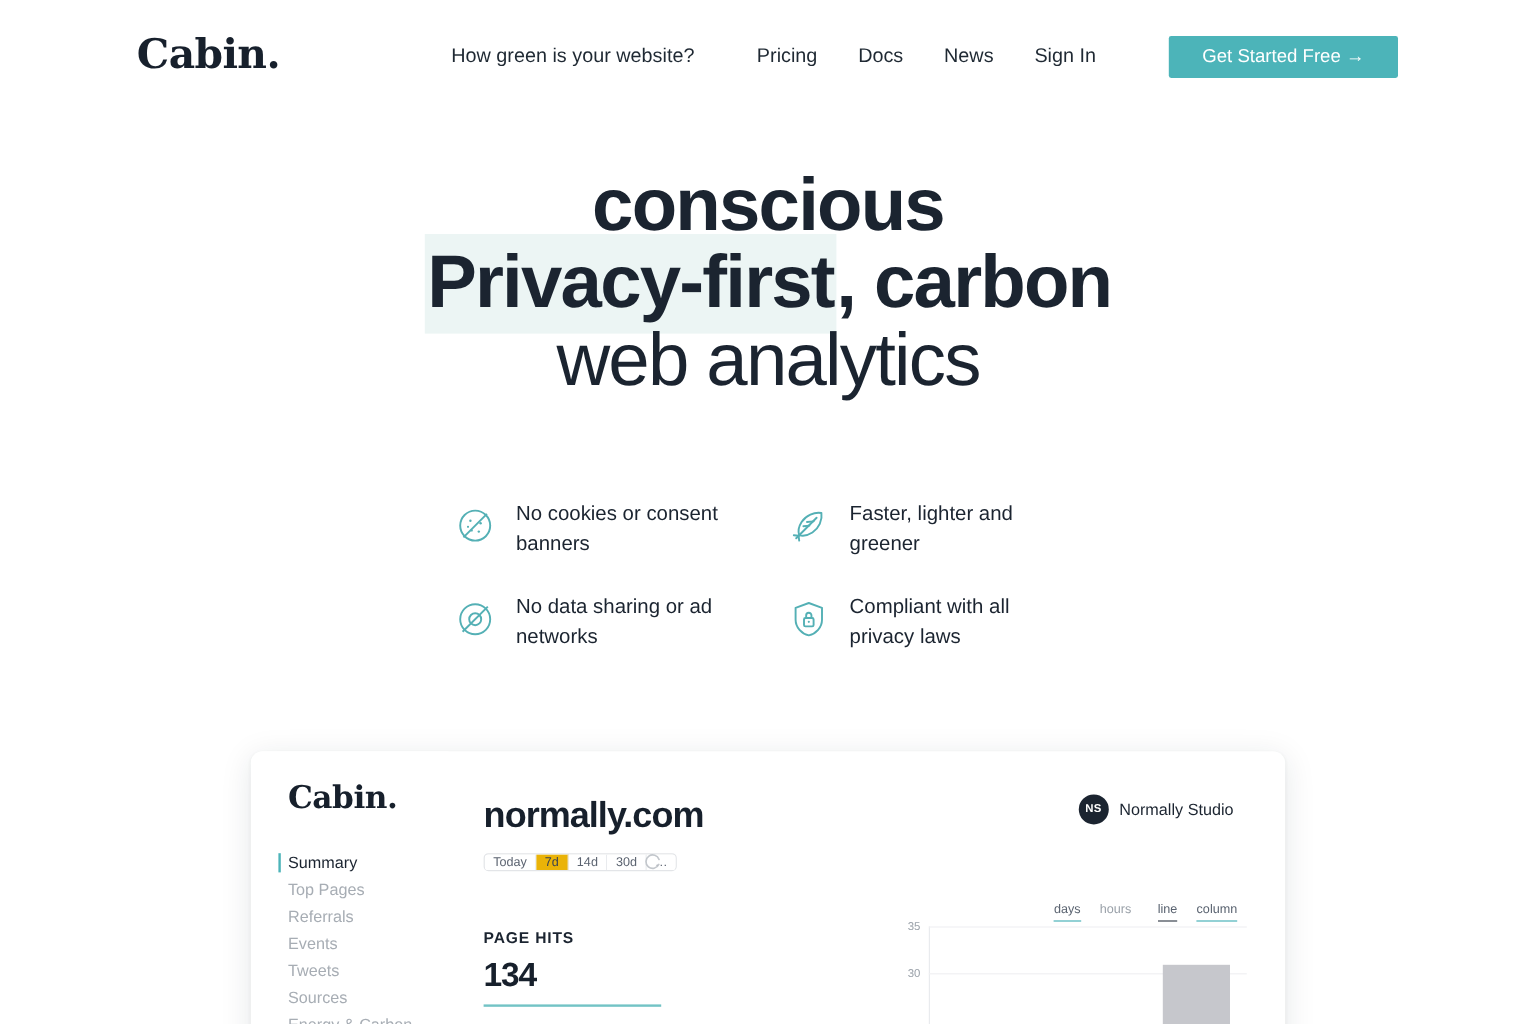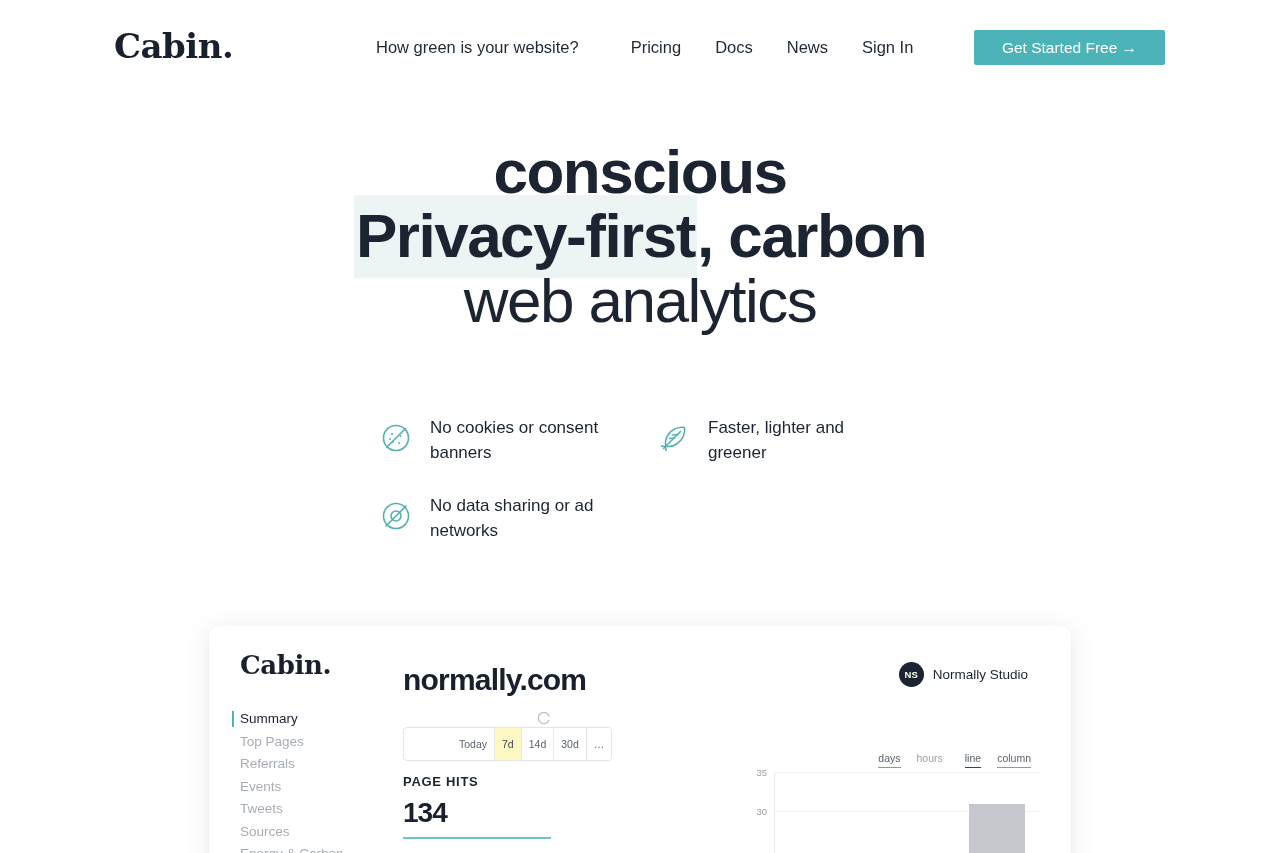--- a/index.html
+++ b/index.html
@@ -225,43 +225,42 @@
     letter-spacing: 0.2px;
   }
   .account-name {
     font-size: 13.5px;
     color: #1b2430;
   }
 
   .range-group {
     position: absolute;
     left: 29px;
-    top: 101px;
+    top: 85px;
     display: flex;
     border: 1px solid #e3e5e8;
     border-radius: 4px;
     overflow: hidden;
-    height: 34px;
-    padding-left: 48px;
+    height: 15px;
   }
   .range-btn {
     font-size: 10.5px;
     color: #5b6370;
     background: #ffffff;
     border: none;
     border-right: 1px solid #e9ebee;
     padding: 0 7px;
     height: 100%;
     display: flex;
     align-items: center;
     font-family: "Liberation Sans", sans-serif;
     cursor: pointer;
   }
   .range-btn:last-child { border-right: none; }
-  .range-btn.active { background: #fef9c3; color: #3b434f; }
+  .range-btn.active { background: #eab308; color: #3b434f; }
   .refresh-icon {
     position: absolute;
     left: 162px;
     top: 84px;
     width: 16px;
     height: 16px;
     cursor: pointer;
   }
 
   .stat {
@@ -402,20 +401,31 @@
     <span class="feature-icon">
       <svg viewBox="0 0 36 36" width="36" height="36" fill="none" stroke="#54b0b5" stroke-width="1.6">
         <circle cx="18" cy="18" r="12.5"></circle>
         <circle cx="18" cy="18" r="5"></circle>
         <line x1="7.5" y1="28.5" x2="28.5" y2="7.5"></line>
       </svg>
     </span>
     <span class="feature-text">No data sharing or ad networks</span>
   </div>
 
+  <div class="feature">
+    <span class="feature-icon">
+      <svg viewBox="0 0 36 36" width="36" height="36" fill="none" stroke="#54b0b5" stroke-width="1.6" stroke-linejoin="round">
+        <path d="M18 4.5l11 4v10c0 6.5 -5 11.5 -11 13c-6 -1.5 -11 -6.5 -11 -13v-10z"></path>
+        <rect x="14" y="17" width="8" height="7" rx="1.2"></rect>
+        <path d="M15.8 17v-2.2a2.2 2.2 0 0 1 4.4 0v2.2"></path>
+        <circle cx="18" cy="20.2" r="0.9" fill="#54b0b5" stroke="none"></circle>
+      </svg>
+    </span>
+    <span class="feature-text">Compliant with all privacy laws</span>
+  </div>
 
 </div>
 
 <div class="dash">
 
   <div class="dash-sidebar">
     <div class="dash-logo">Cabin.</div>
     <div class="dash-menu">
       <div class="dash-menu-item active">Summary</div>
       <div class="dash-menu-item">Top Pages</div>

